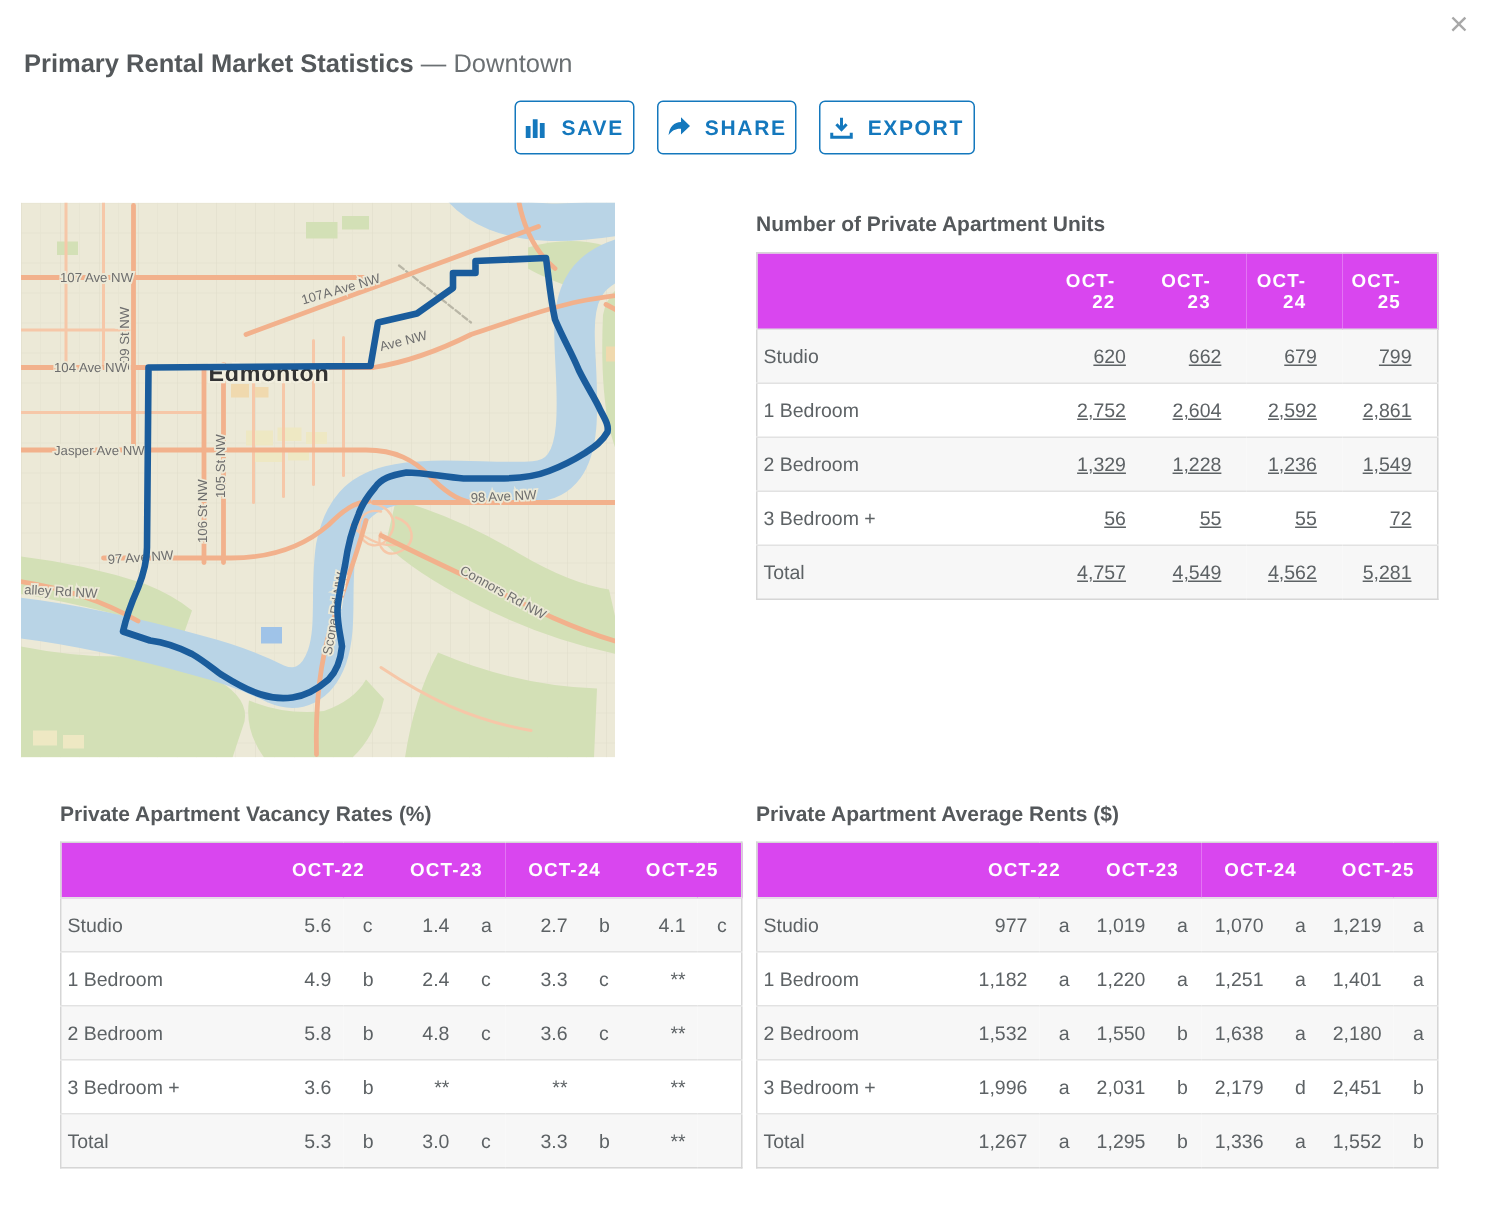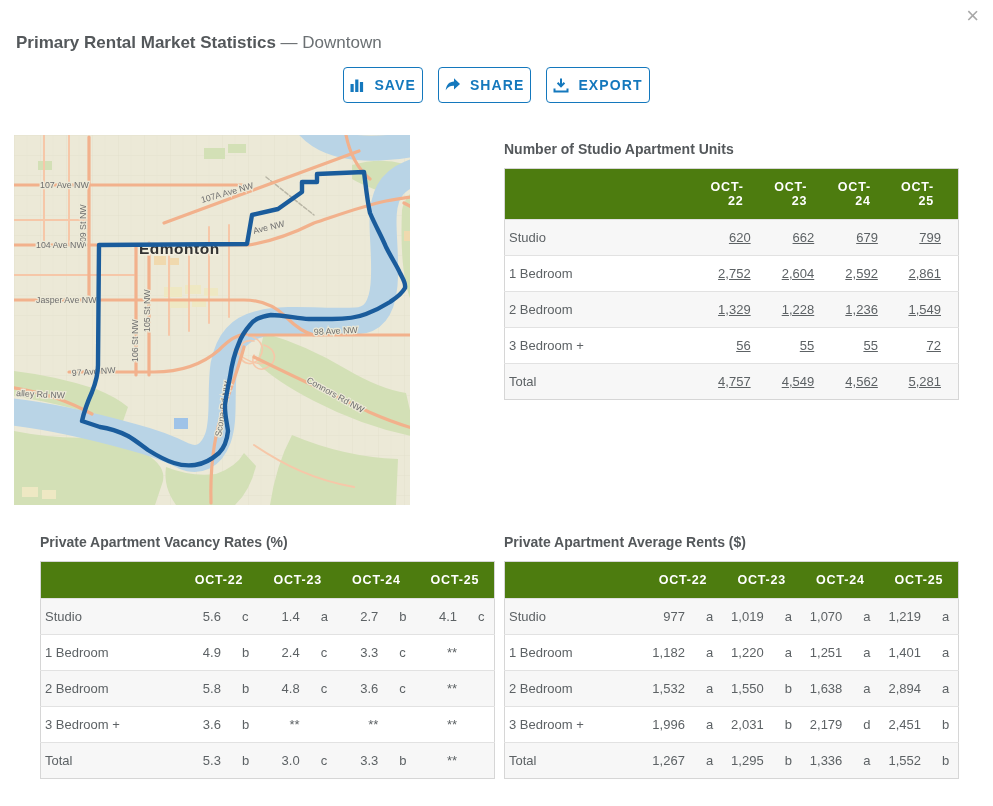--- a/index.html
+++ b/index.html
@@ -35,21 +35,21 @@
   .tbl-block{position:absolute;width:455px;}
   .tbl-block.units{left:504px;top:141px;}
   .tbl-block.vacancy{left:16px;top:534px;margin-left:24px;}
   .tbl-block.rents{left:504px;top:534px;}
   .tbl-title{font-size:14px;font-weight:bold;color:#54585b;margin:0 0 11px 0;}
   table.stat{
     width:100%;border-collapse:collapse;table-layout:fixed;
     border:1px solid #d6d6d6;font-size:13px;color:#5d6265;
   }
   table.stat thead th{
-    background:#4d7c0f;color:#ffffff;font-weight:bold;font-size:12.5px;
+    background:#d946ef;color:#ffffff;font-weight:bold;font-size:12.5px;
     letter-spacing:.8px;padding:11px 0;text-align:center;
   }
   table.stat thead th.rowlabel{width:132px;}
   table.stat.units thead th.rowlabel{width:175px;}
   table.stat.units thead th{text-align:right;padding-right:24px;}
   table.stat tbody tr:nth-child(odd){background:#f7f7f7;}
   table.stat tbody tr:nth-child(even){background:#ffffff;}
   table.stat tbody td{
     padding:10px 0;border-top:1px solid #e2e2e2;
   }
@@ -214,21 +214,21 @@
        C342,183 330,184 318,184 L295,184 C282,183 268,180 257,180
        C246,182 240,184 236,190 C230,197 227,202 225,208 C221,217 218,228 216,242
        C213,257 211,266 211,272 C211,282 213,288 214,296
        C213,306 210,313 205,318 C197,325 189,329 181,330 C173,331 166,330 160,328
        C150,325 142,320 134,315 C127,310 121,305 114,301 C104,296 94,293 86,292
        L68,286 C70,277 74,266 78,257 C82,247 84,238 84,230 L85,110 Z" fill="none" stroke="#1a5c9c" stroke-width="4.4" stroke-linejoin="round"></path>
 </svg>
 </div>
 
 <div class="tbl-block units">
-  <h2 class="tbl-title">Number of Studio Apartment Units</h2>
+  <h2 class="tbl-title">Number of Private Apartment Units</h2>
   <table class="stat units">
     <thead>
         <tr>
           <th class="rowlabel"></th>
           <th>OCT-22</th>
           <th>OCT-23</th>
           <th>OCT-24</th>
           <th>OCT-25</th>
         </tr>
       </thead>
@@ -402,21 +402,21 @@
           <td class="code">a</td>
         </tr>
         <tr>
           <td class="lbl">2 Bedroom</td>
           <td class="val">1,532</td>
           <td class="code">a</td>
           <td class="val">1,550</td>
           <td class="code">b</td>
           <td class="val">1,638</td>
           <td class="code">a</td>
-          <td class="val">2,894</td>
+          <td class="val">2,180</td>
           <td class="code">a</td>
         </tr>
         <tr>
           <td class="lbl">3 Bedroom +</td>
           <td class="val">1,996</td>
           <td class="code">a</td>
           <td class="val">2,031</td>
           <td class="code">b</td>
           <td class="val">2,179</td>
           <td class="code">d</td>

